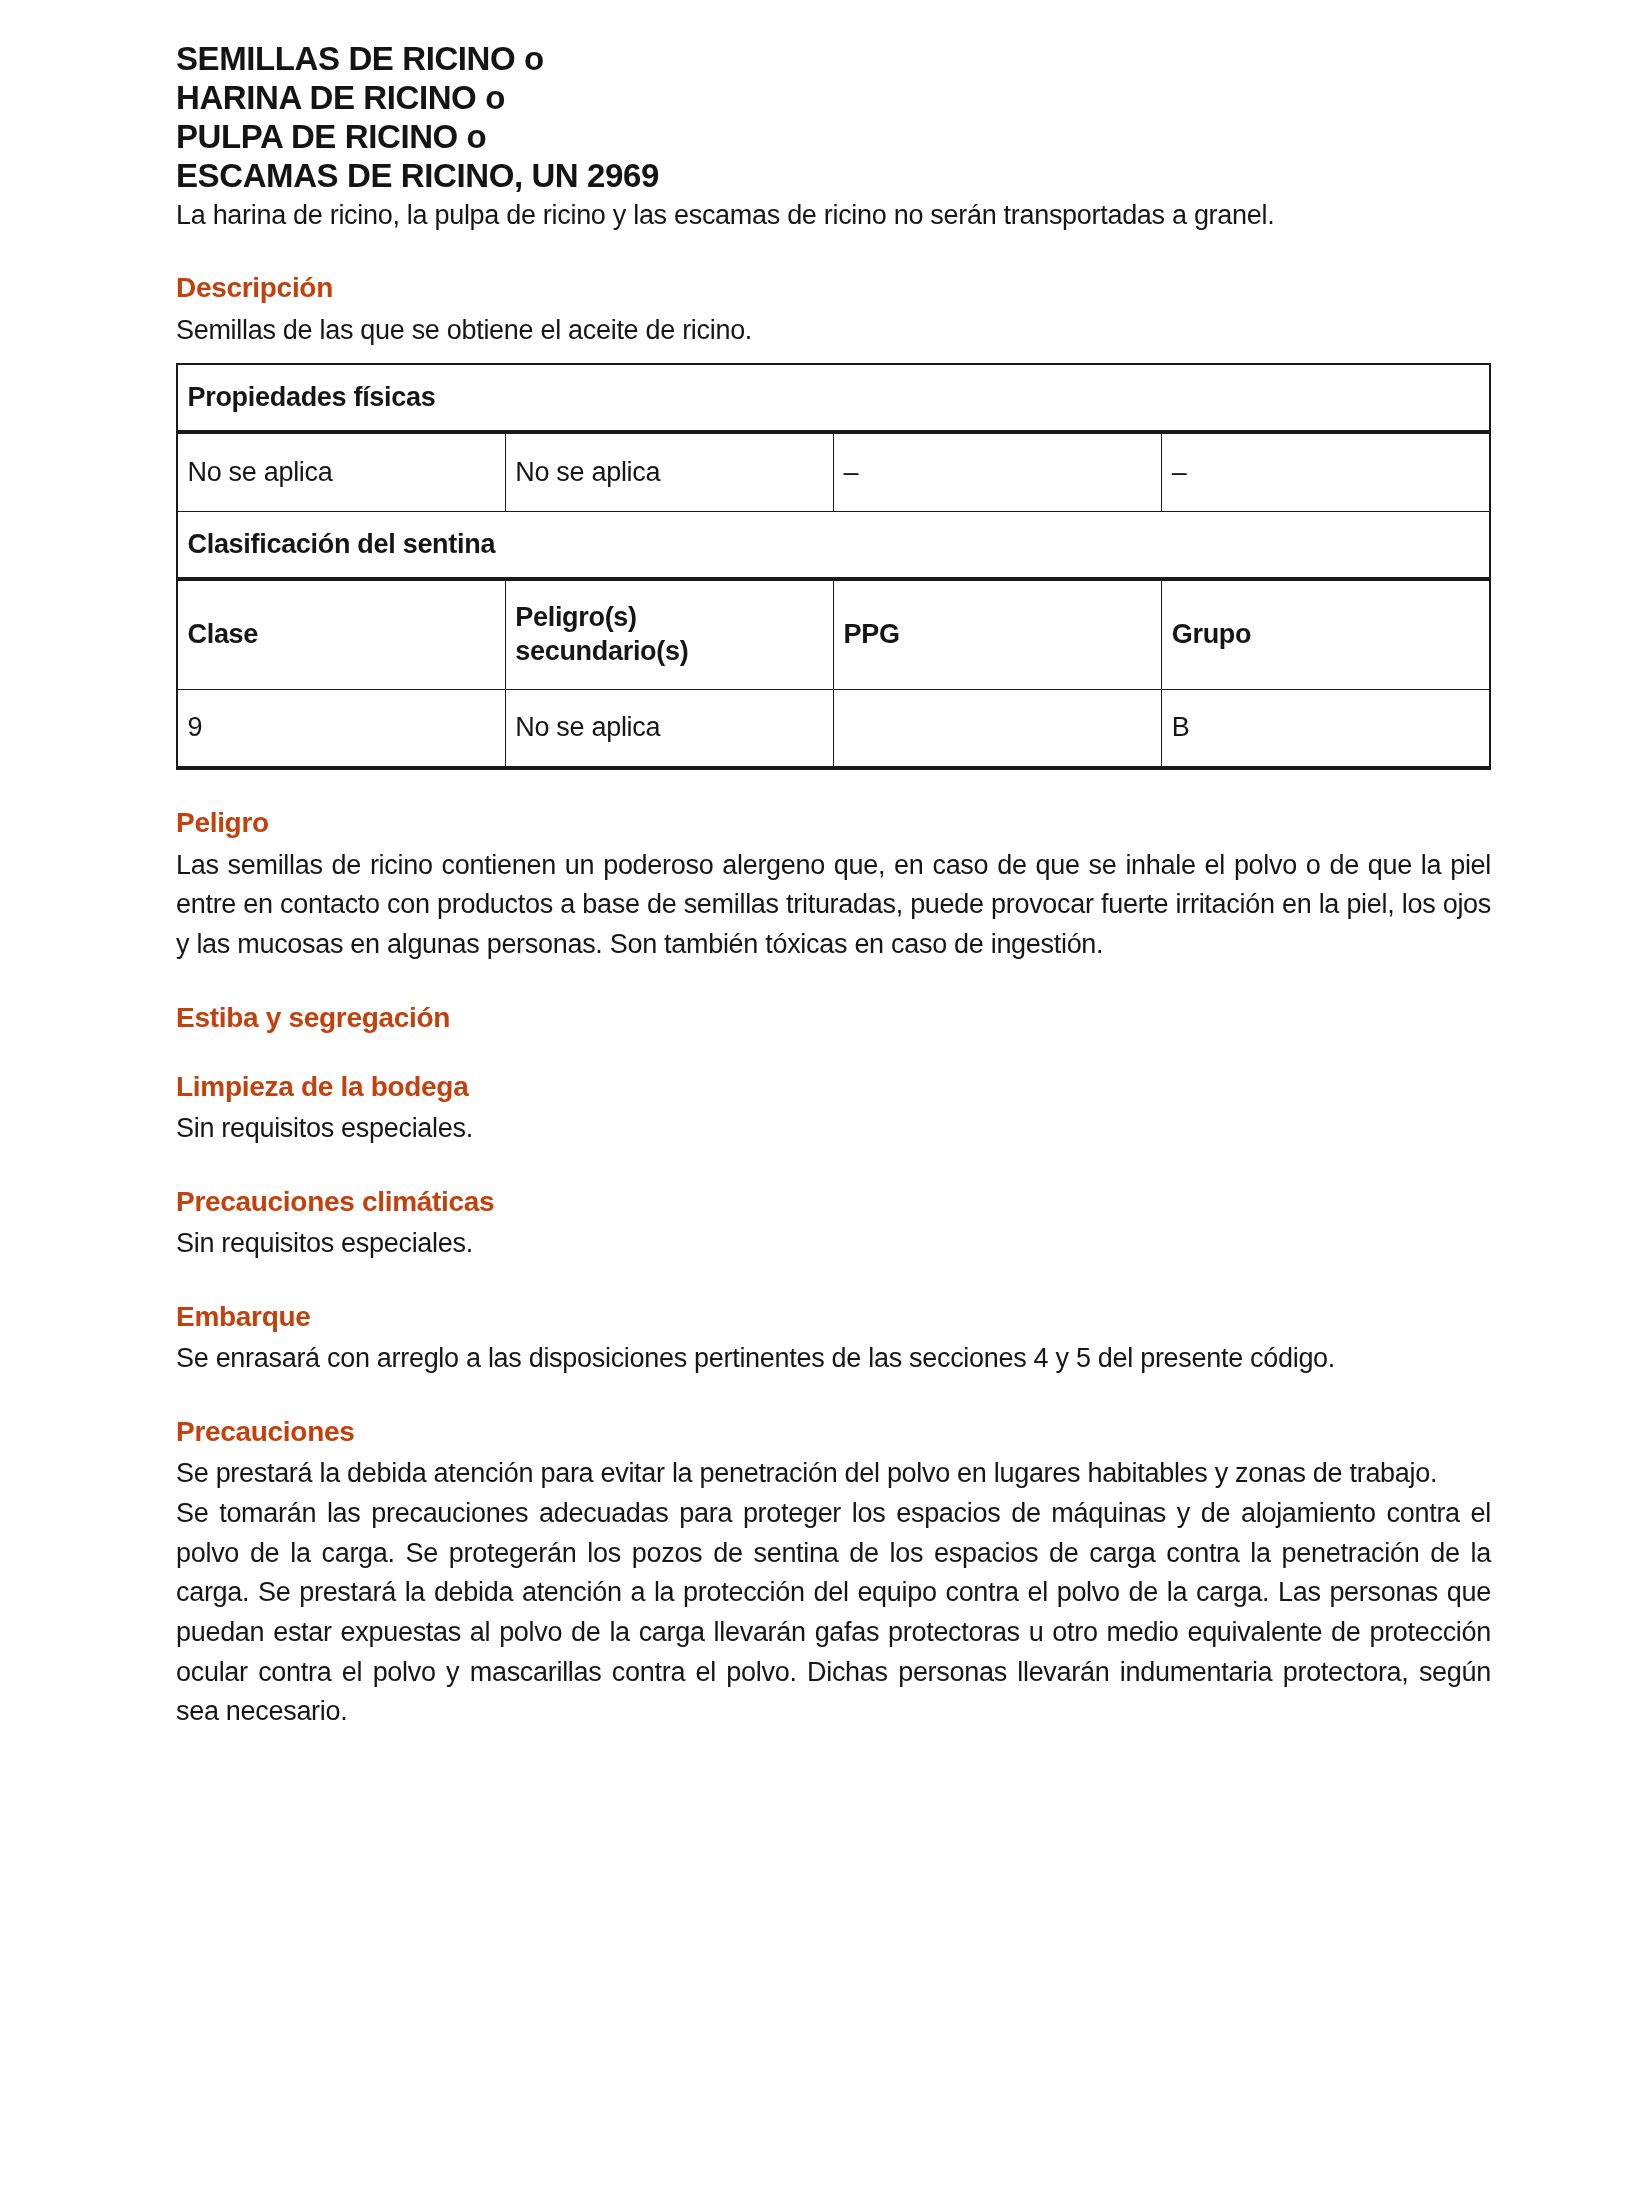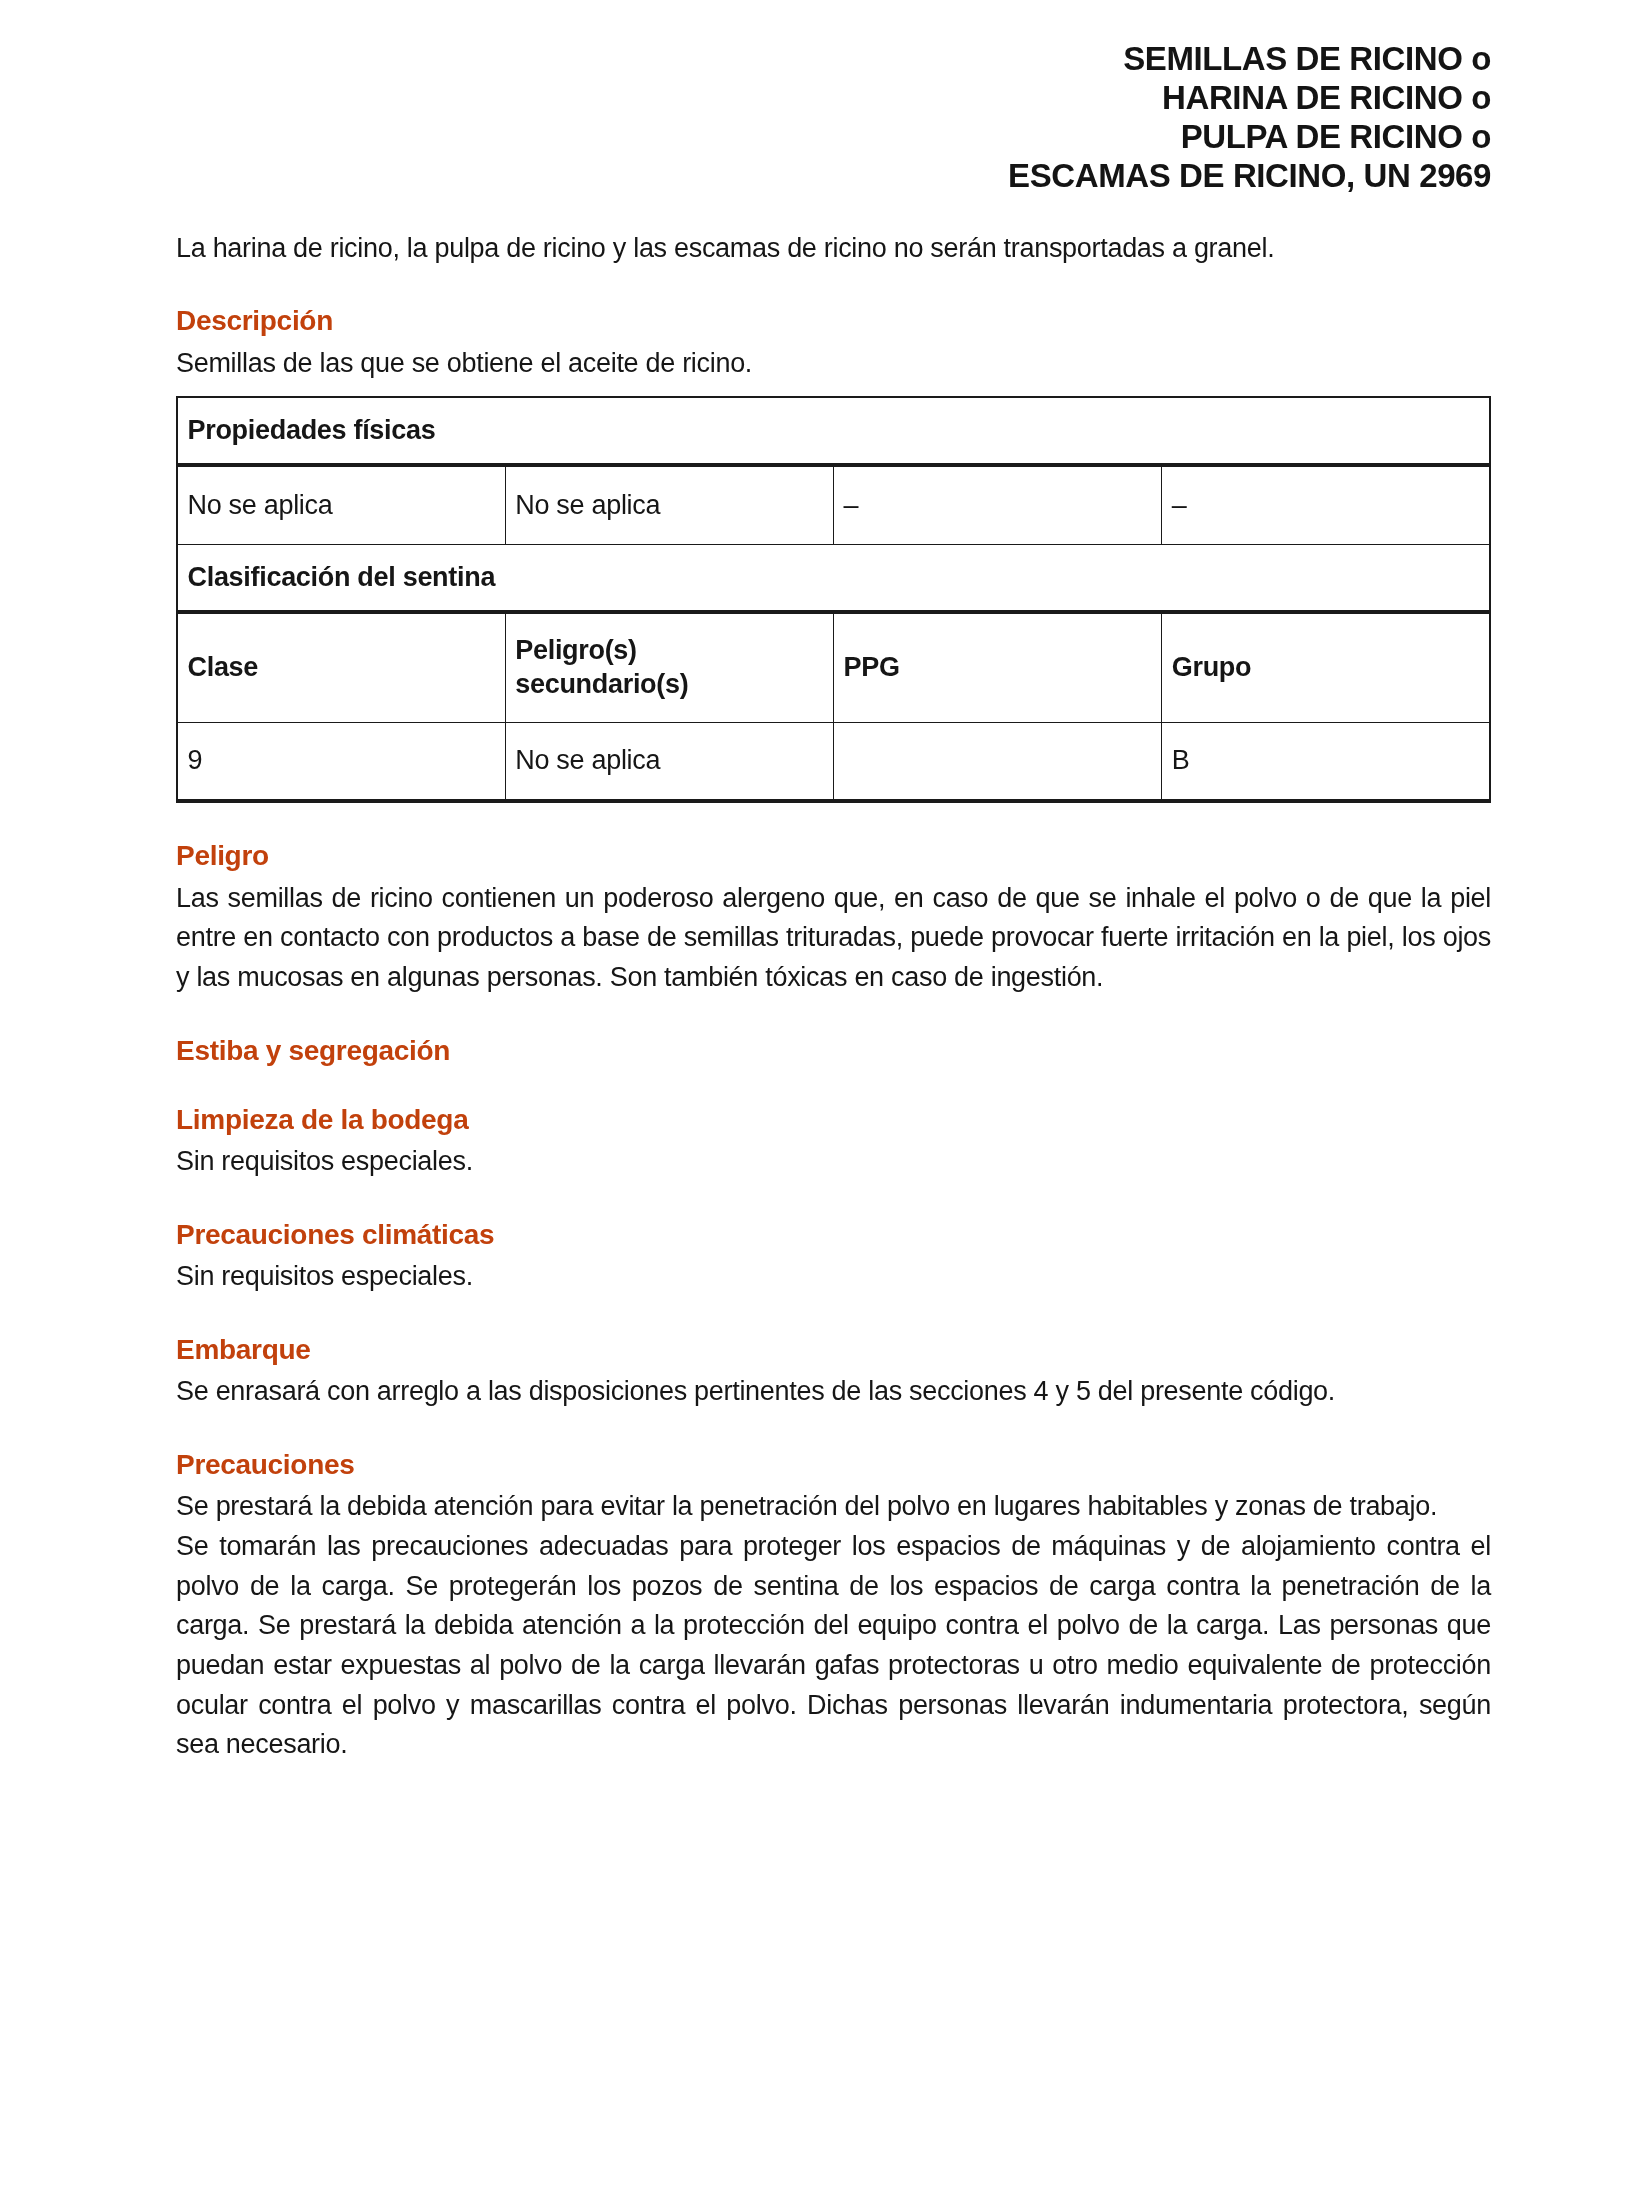--- a/index.html
+++ b/index.html
@@ -18,33 +18,32 @@
   }
   .content { width: 1315px; }
 
   
   .title {
     font-size: 33px;
     font-weight: bold;
     line-height: 1.18;
     letter-spacing: -0.4px;
     color: #141414;
-    text-align: right;
   }
   .title .tl { display: block; }
 
   
   .body-text {
     font-size: 27px;
     line-height: 1.47;
     letter-spacing: -0.3px;
     text-align: justify;
     color: #161616;
   }
-  .intro { margin-top: 33px; }
+  .intro { }
 
   
   .heading {
     font-size: 28px;
     font-weight: bold;
     letter-spacing: -0.3px;
     margin-top: 37px;
     margin-bottom: 6.4px;
     color: #c2410c;
   }

